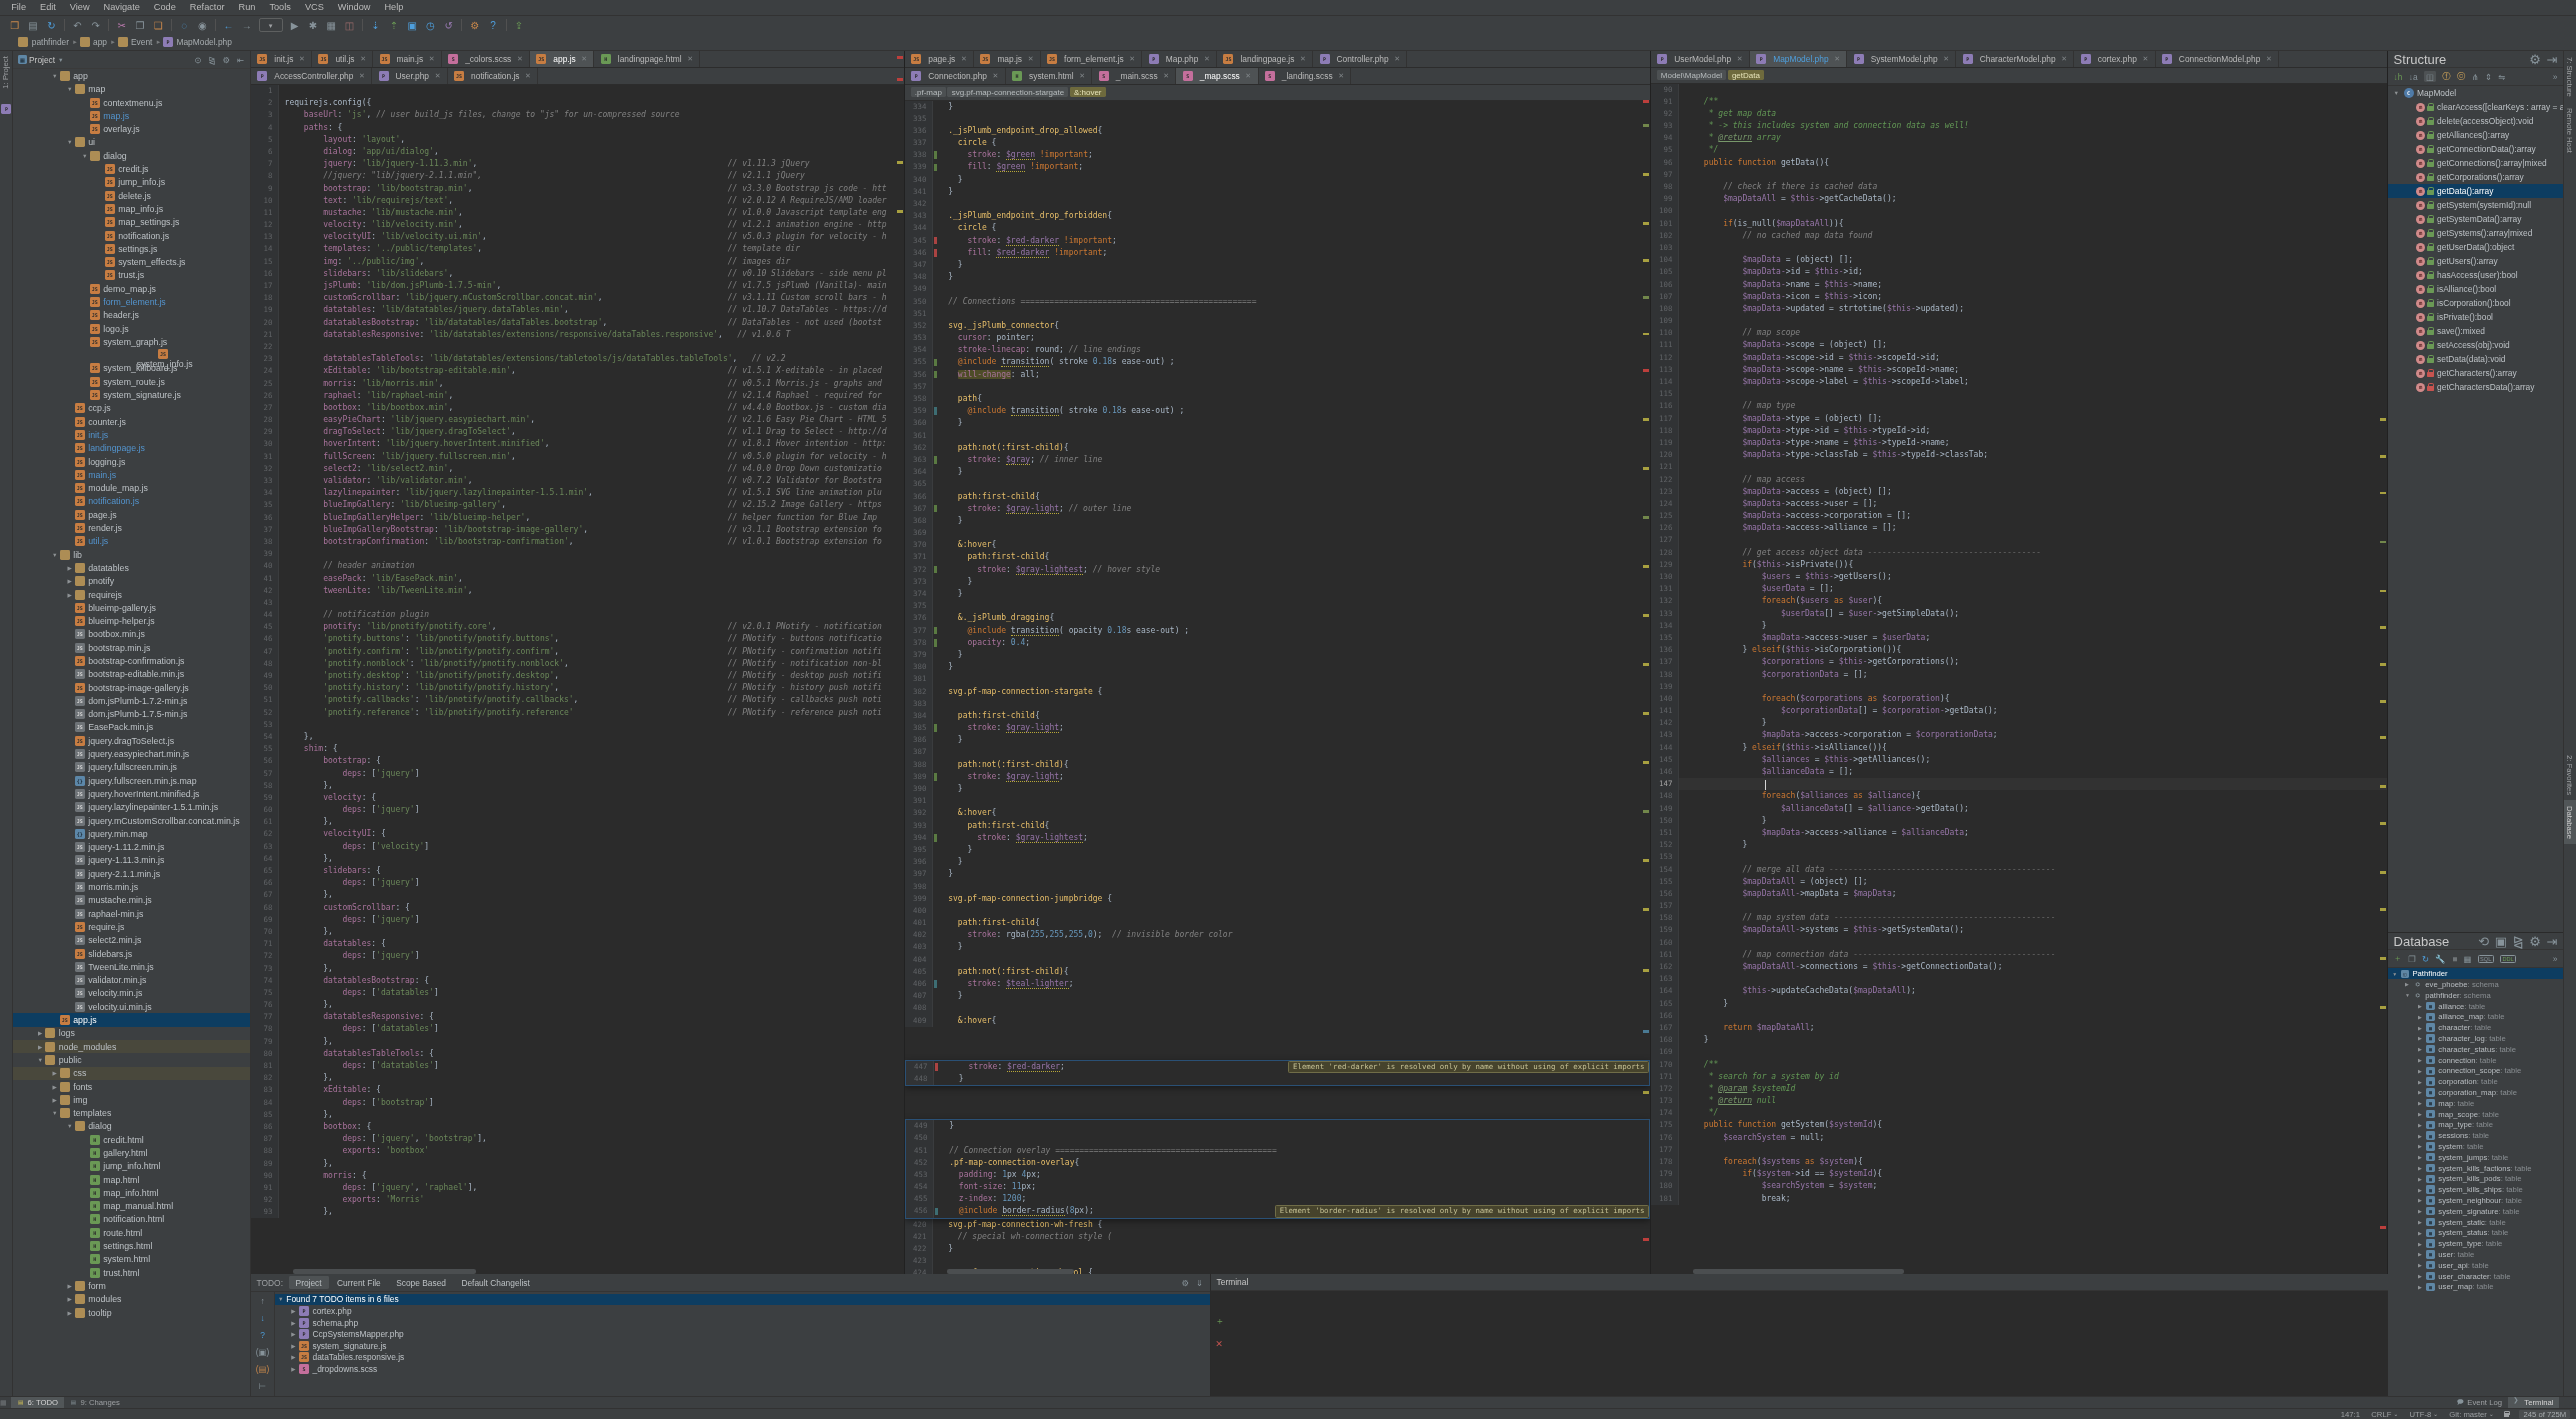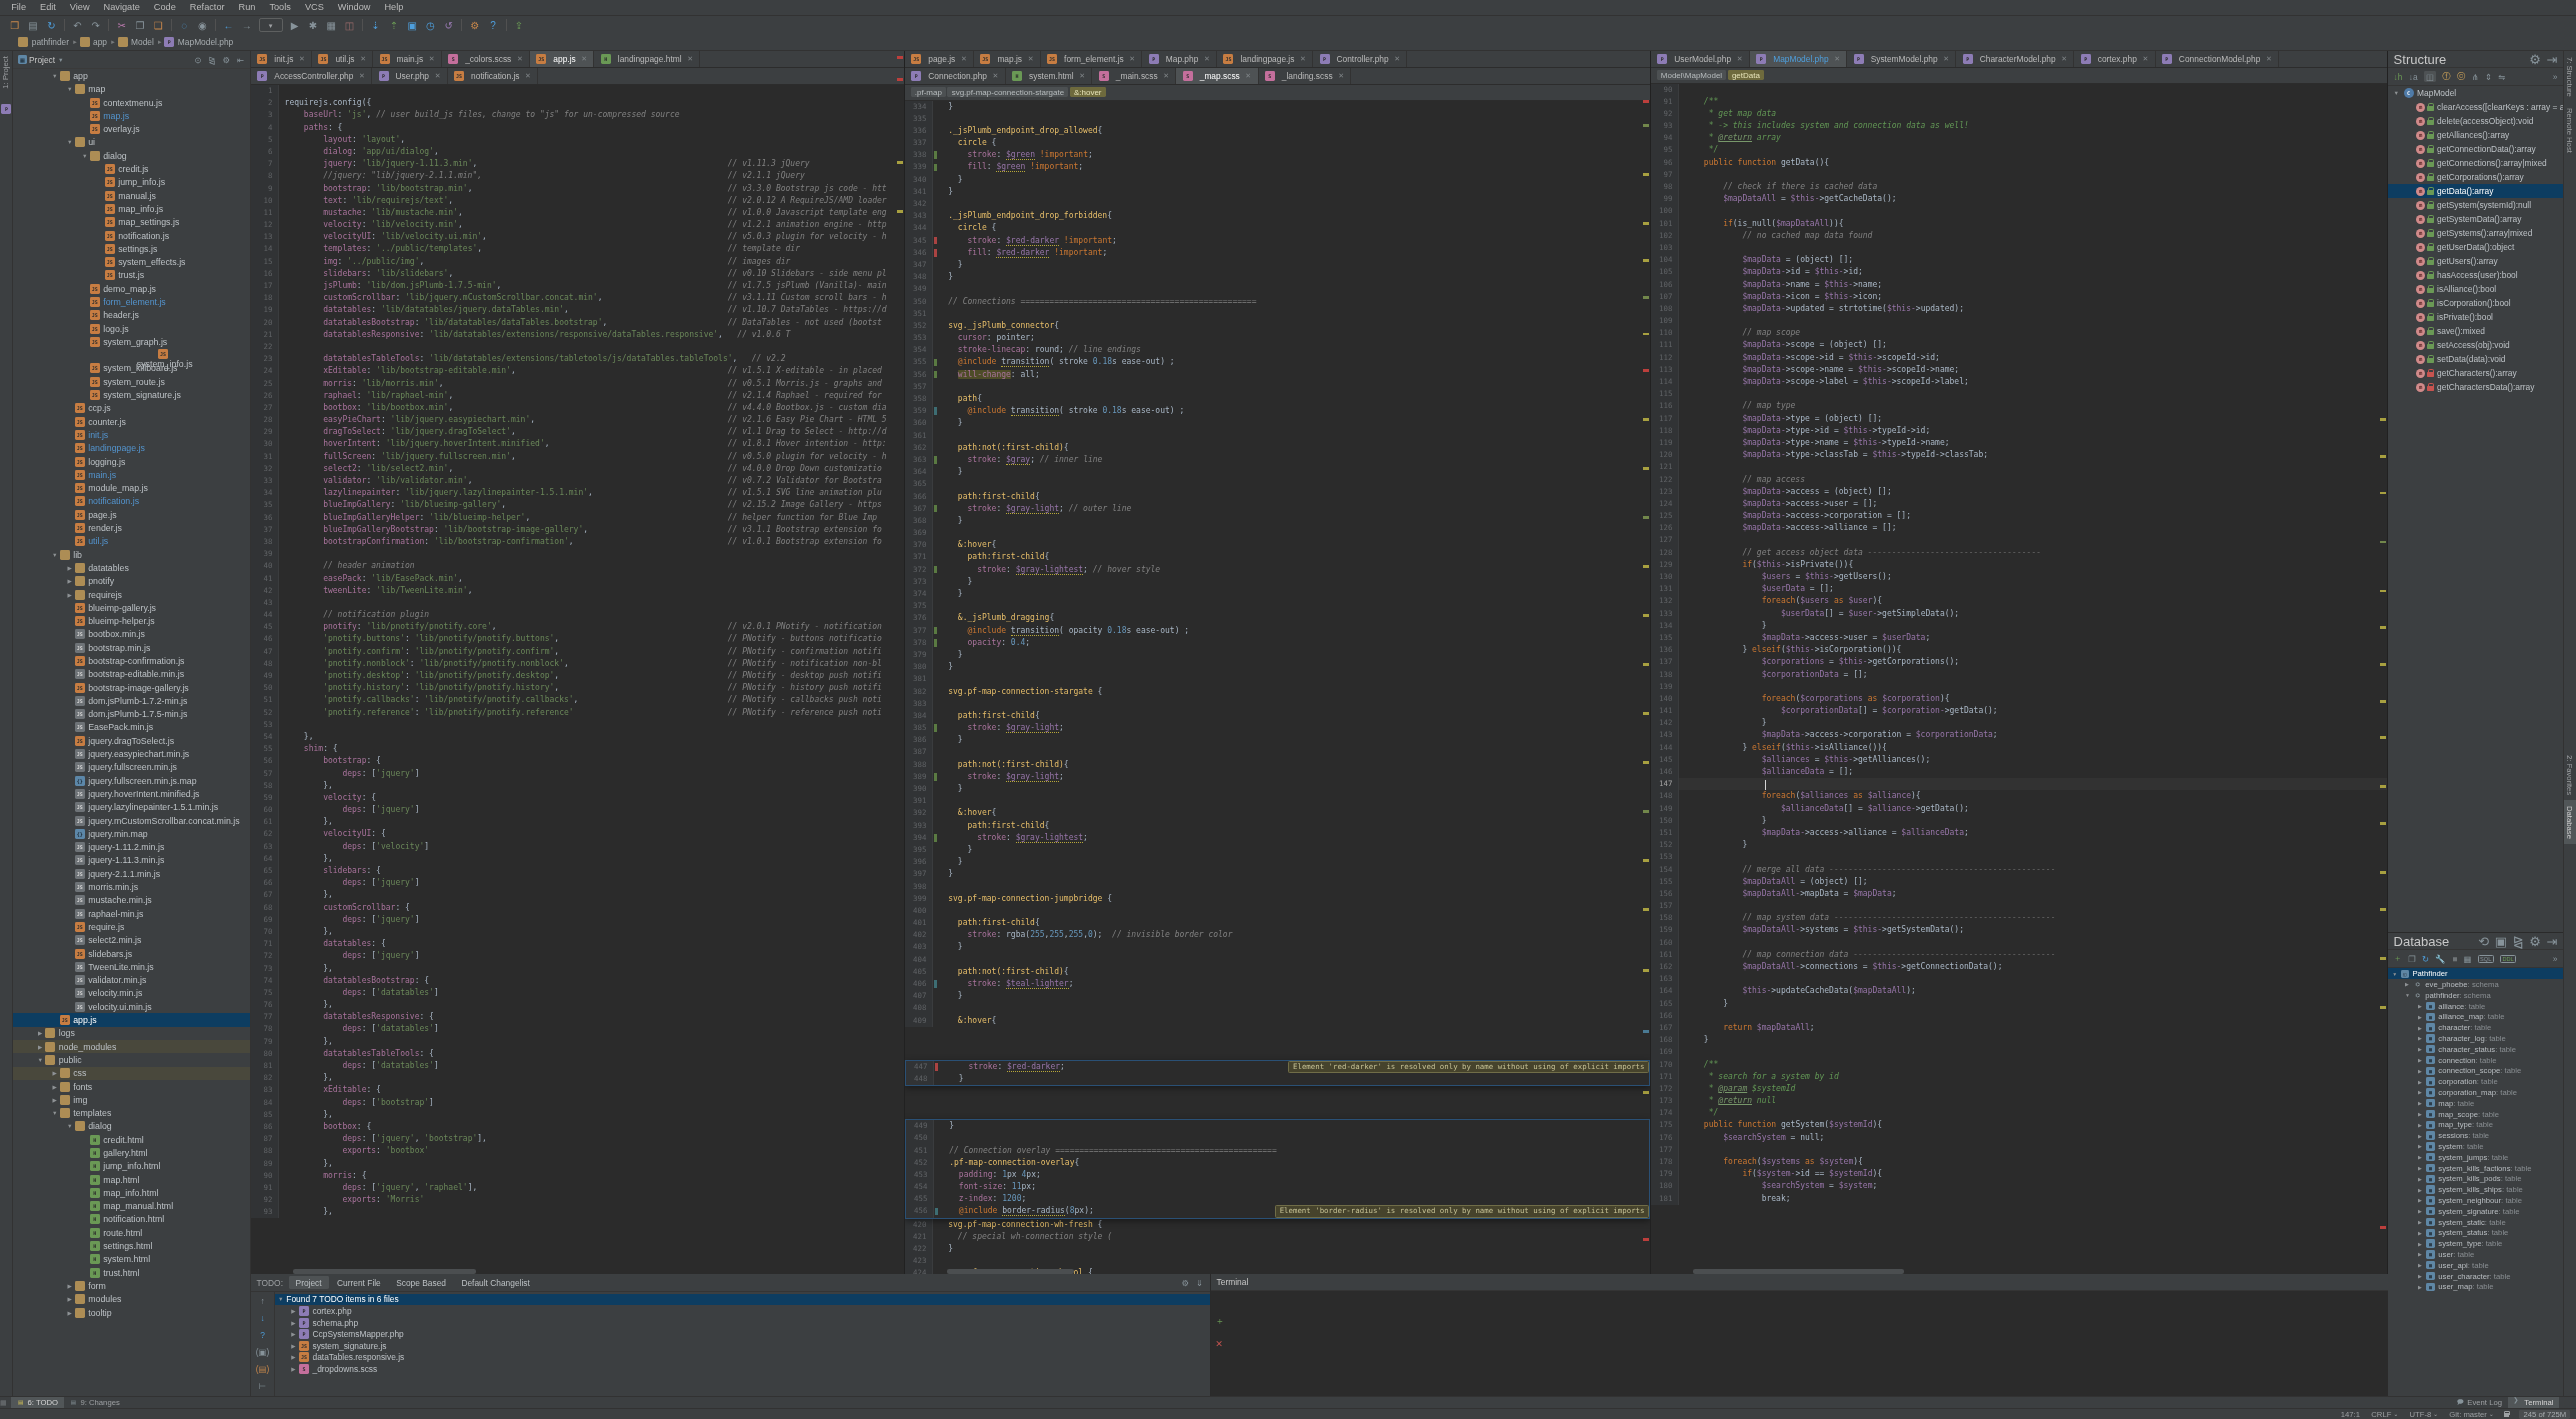--- a/index.html
+++ b/index.html
@@ -183,21 +183,21 @@
       <span>pathfinder</span>
       <span class="sepc">▸</span>
     </span>
     <span class="crumb">
       <span class="fi folder"></span>
       <span>app</span>
       <span class="sepc">▸</span>
     </span>
     <span class="crumb">
       <span class="fi folder"></span>
-      <span>Model</span>
+      <span>Event</span>
       <span class="sepc">▸</span>
     </span>
     <span class="crumb">
       <span class="fi php">P</span>
       <span>MapModel.php</span>
     </span>
   </div>
 
 <div id="stripeL" class="abs stripe"><span class="vtab up">1: Project</span><span class="fi php" style="margin: 7px 1.4px;">P</span></div>
 <div id="stripeR" class="abs stripe">
@@ -262,21 +262,21 @@
         <span>credit.js</span>
       </div>
       <div class="trow" style="padding-left: 82px;">
         <span class="arr"></span>
         <span class="fi js">JS</span>
         <span>jump_info.js</span>
       </div>
       <div class="trow" style="padding-left: 82px;">
         <span class="arr"></span>
         <span class="fi js">JS</span>
-        <span>manual.js</span>
+        <span>delete.js</span>
       </div>
       <div class="trow" style="padding-left: 82px;">
         <span class="arr"></span>
         <span class="fi js">JS</span>
         <span>map_info.js</span>
       </div>
       <div class="trow" style="padding-left: 82px;">
         <span class="arr"></span>
         <span class="fi js">JS</span>
         <span>map_settings.js</span>

